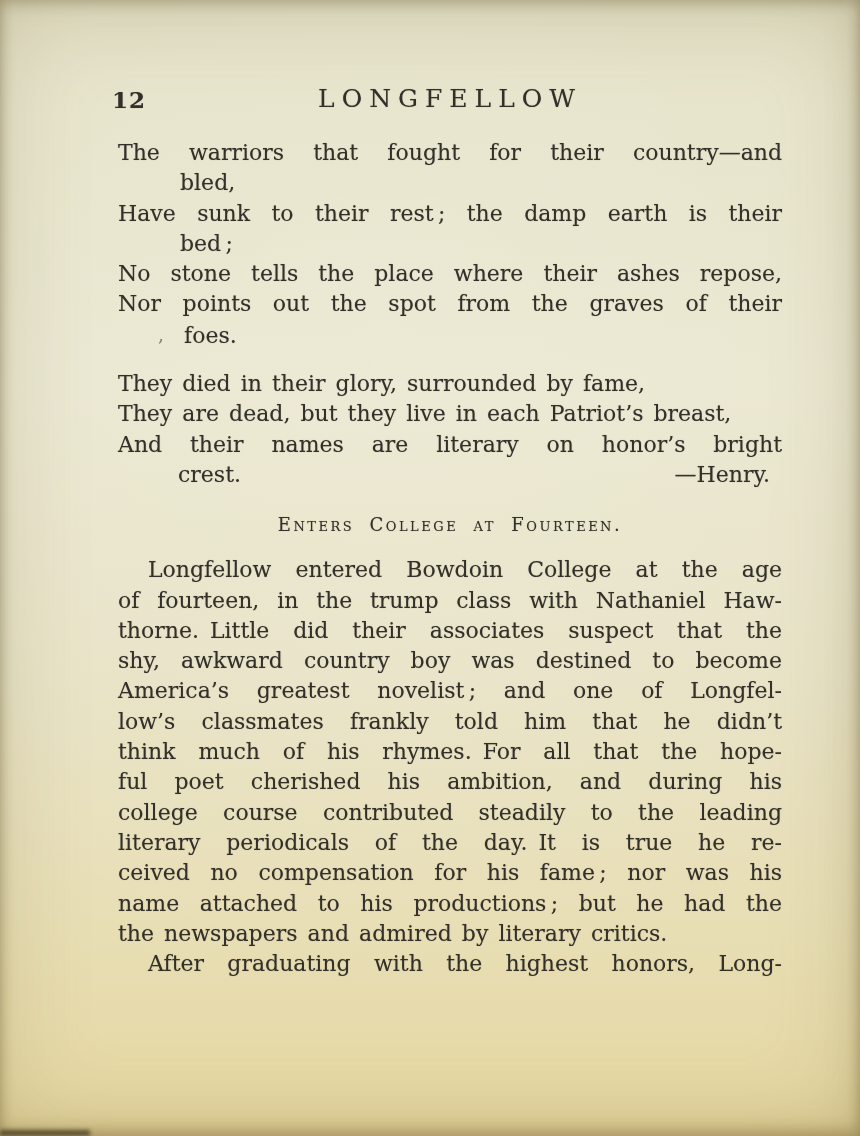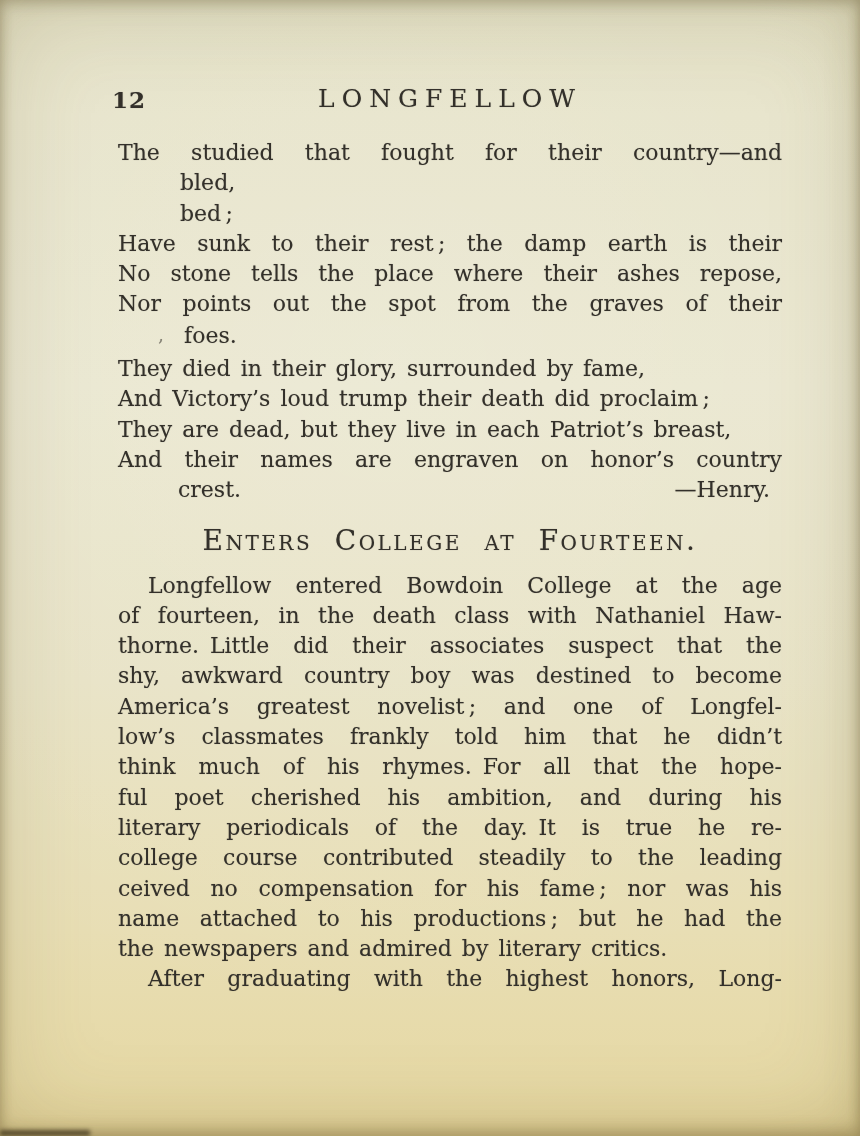--- a/index.html
+++ b/index.html
@@ -54,31 +54,31 @@
     word-spacing: 0.14em;
     white-space: nowrap;
   }
   .line.j {
     white-space: normal;
     text-align: justify;
     text-align-last: justify;
   }
   .line.hang { padding-left: 62px; }
   .line.first { text-indent: 30px; }
-  .stanza.s2 { margin-top: 4px; }
+  .stanza.s2 { margin-top: 19px; }
   .crest-row {
     display: flex;
     justify-content: space-between;
     line-height: 30.3px; height: 30.3px;
   }
   .crest { padding-left: 60px; }
   .attrib { padding-right: 12px; }
   .heading {
     margin: 20px 0 15px 0;
-    font-size: 28px;
+    font-size: 18px;
     font-weight: normal;
     font-variant: small-caps;
     letter-spacing: 2.5px;
     word-spacing: 0.4em;
     text-align: center;
     line-height: 30px;
   }
   .speck {
     display: inline-block;
     width: 26px;
@@ -94,53 +94,52 @@
 
 <div class="page">
 
   <div class="header">
     <span class="pagenum">12</span>
     <span class="runhead">LONGFELLOW</span>
   </div>
 
   <div class="poem">
     <div class="stanza" id="stanza1">
-        <div class="line j">The studied that fought for their country—and</div>
+        <div class="line j">The warriors that fought for their country—and</div>
         <div class="line hang">bled,</div>
+        <div class="line j">Have sunk to their rest ; the damp earth is their</div>
         <div class="line hang">bed ;</div>
-        <div class="line j">Have sunk to their rest ; the damp earth is their</div>
         <div class="line j">No stone tells the place where their ashes repose,</div>
         <div class="line j">Nor points out the spot from the graves of their</div>
         <div class="line" style="padding-left: 36px;"><span class="speck">‚</span>foes.</div>
       </div>
     <div class="stanza s2" id="stanza2">
         <div class="line">They died in their glory, surrounded by fame,</div>
-        <div class="line">And Victory’s loud trump their death did proclaim ;</div>
         <div class="line">They are dead, but they live in each Patriot’s breast,</div>
-        <div class="line j">And their names are engraven on honor’s country</div>
+        <div class="line j">And their names are literary on honor’s bright</div>
       </div>
     <div class="crest-row">
       <span class="crest">crest.</span>
       <span class="attrib">—Henry.</span>
     </div>
   </div>
 
   <h2 class="heading">Enters College at Fourteen.</h2>
 
   <div class="para" id="para1">
       <div class="line j first">Longfellow entered Bowdoin College at the age</div>
-      <div class="line j">of fourteen, in the death class with Nathaniel Haw-</div>
+      <div class="line j">of fourteen, in the trump class with Nathaniel Haw-</div>
       <div class="line j">thorne. Little did their associates suspect that the</div>
       <div class="line j">shy, awkward country boy was destined to become</div>
       <div class="line j">America’s greatest novelist ; and one of Longfel-</div>
       <div class="line j">low’s classmates frankly told him that he didn’t</div>
       <div class="line j">think much of his rhymes. For all that the hope-</div>
       <div class="line j">ful poet cherished his ambition, and during his</div>
+      <div class="line j">college course contributed steadily to the leading</div>
       <div class="line j">literary periodicals of the day. It is true he re-</div>
-      <div class="line j">college course contributed steadily to the leading</div>
       <div class="line j">ceived no compensation for his fame ; nor was his</div>
       <div class="line j">name attached to his productions ; but he had the</div>
       <div class="line">the newspapers and admired by literary critics.</div>
     </div>
   <div class="para" id="para2">
       <div class="line j first">After graduating with the highest honors, Long-</div>
     </div>
 
 </div>
 

